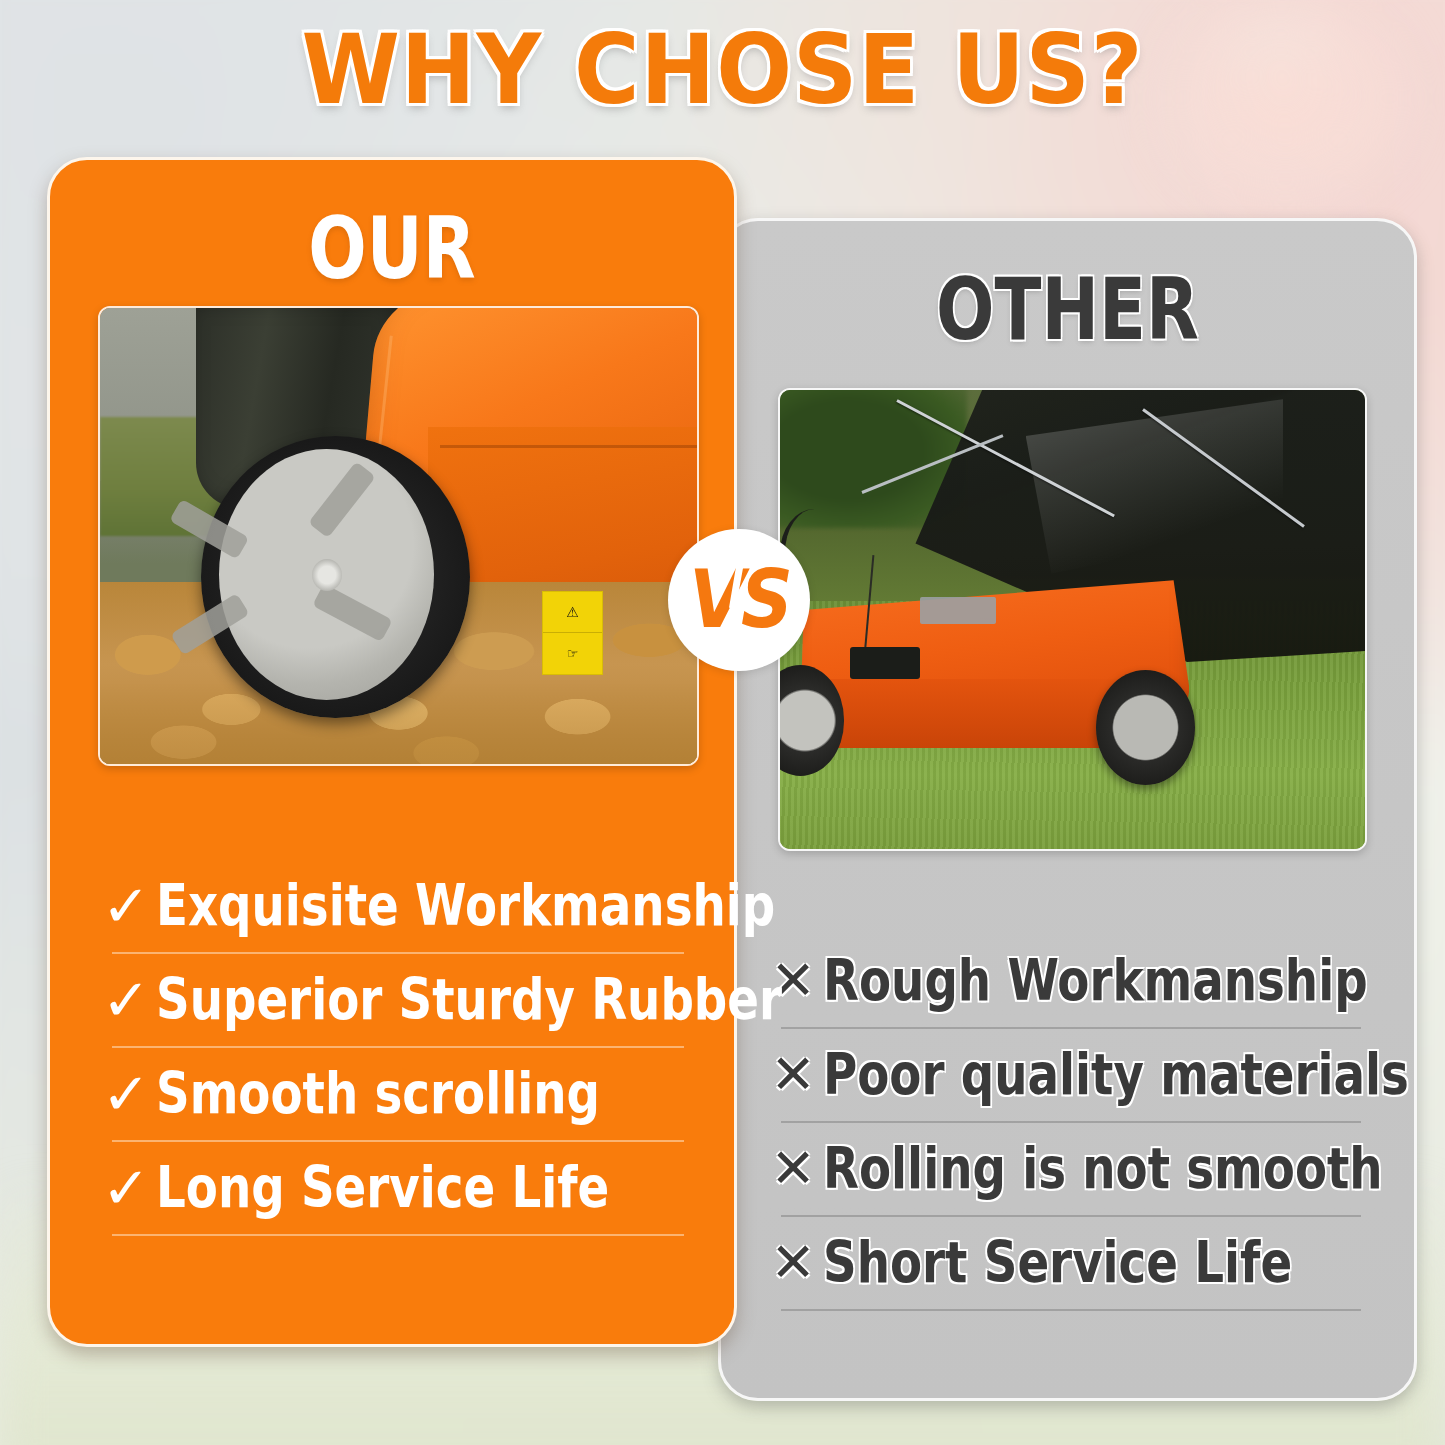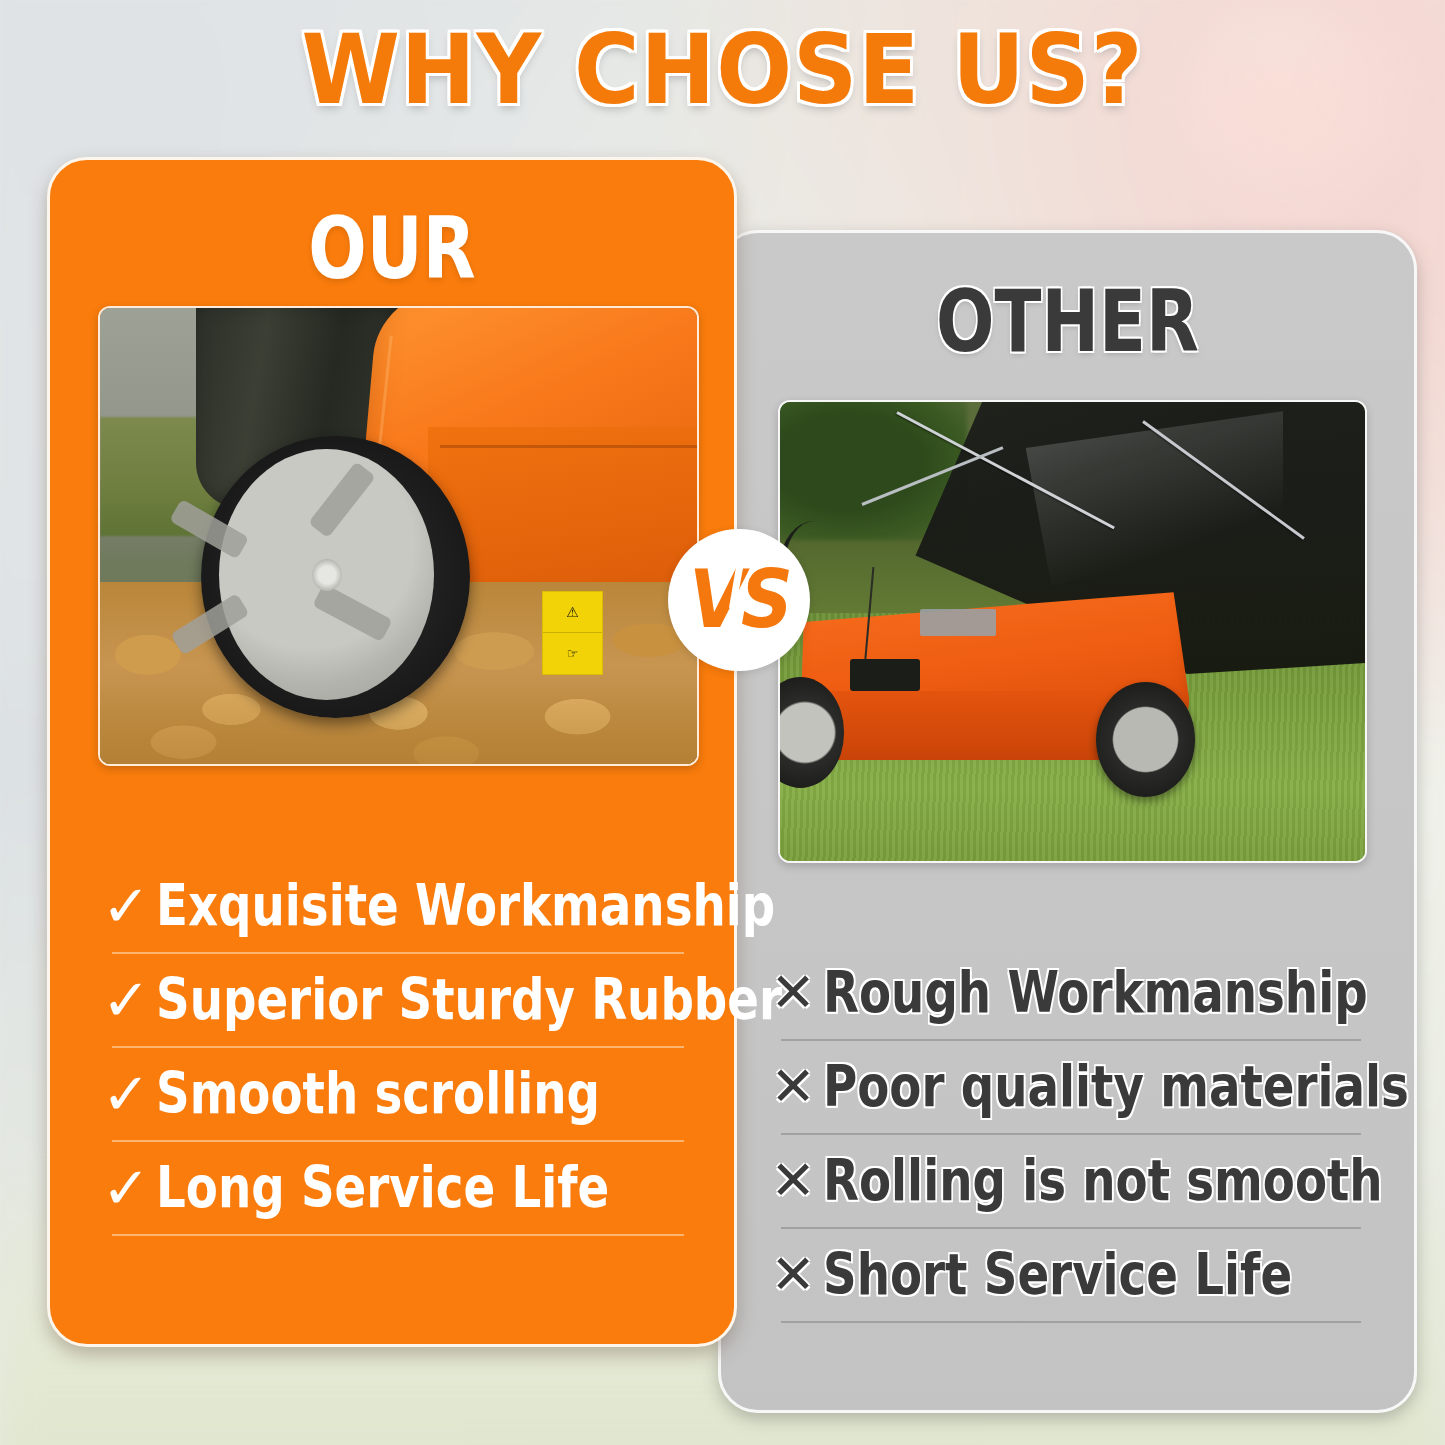--- a/index.html
+++ b/index.html
@@ -53,21 +53,21 @@
       -3px -3px 0 #fff, 3px -3px 0 #fff, -3px 3px 0 #fff, 3px 3px 0 #fff,
       0 -3px 0 #fff, 0 3px 0 #fff, -3px 0 0 #fff, 3px 0 0 #fff,
       0 5px 9px rgba(120,120,120,.45);
     white-space:nowrap;
   }
 
   
   .card{position:absolute;box-sizing:border-box;}
 
   #card-other{
-    left:718px;top:230px;width:699px;height:1183px;
+    left:718px;top:218px;width:699px;height:1183px;
     background:linear-gradient(180deg,#c9c9c9 0%,#c6c6c6 50%,#c3c3c3 100%);
     border:3px solid #f7f7f7;
     border-radius:40px;
     box-shadow:0 6px 16px rgba(90,90,90,.35);
   }
   #card-our{
     left:47px;top:157px;width:690px;height:1190px;
     background:#F97C0C;
     border:3px solid #fdf6ec;
     border-radius:40px;

